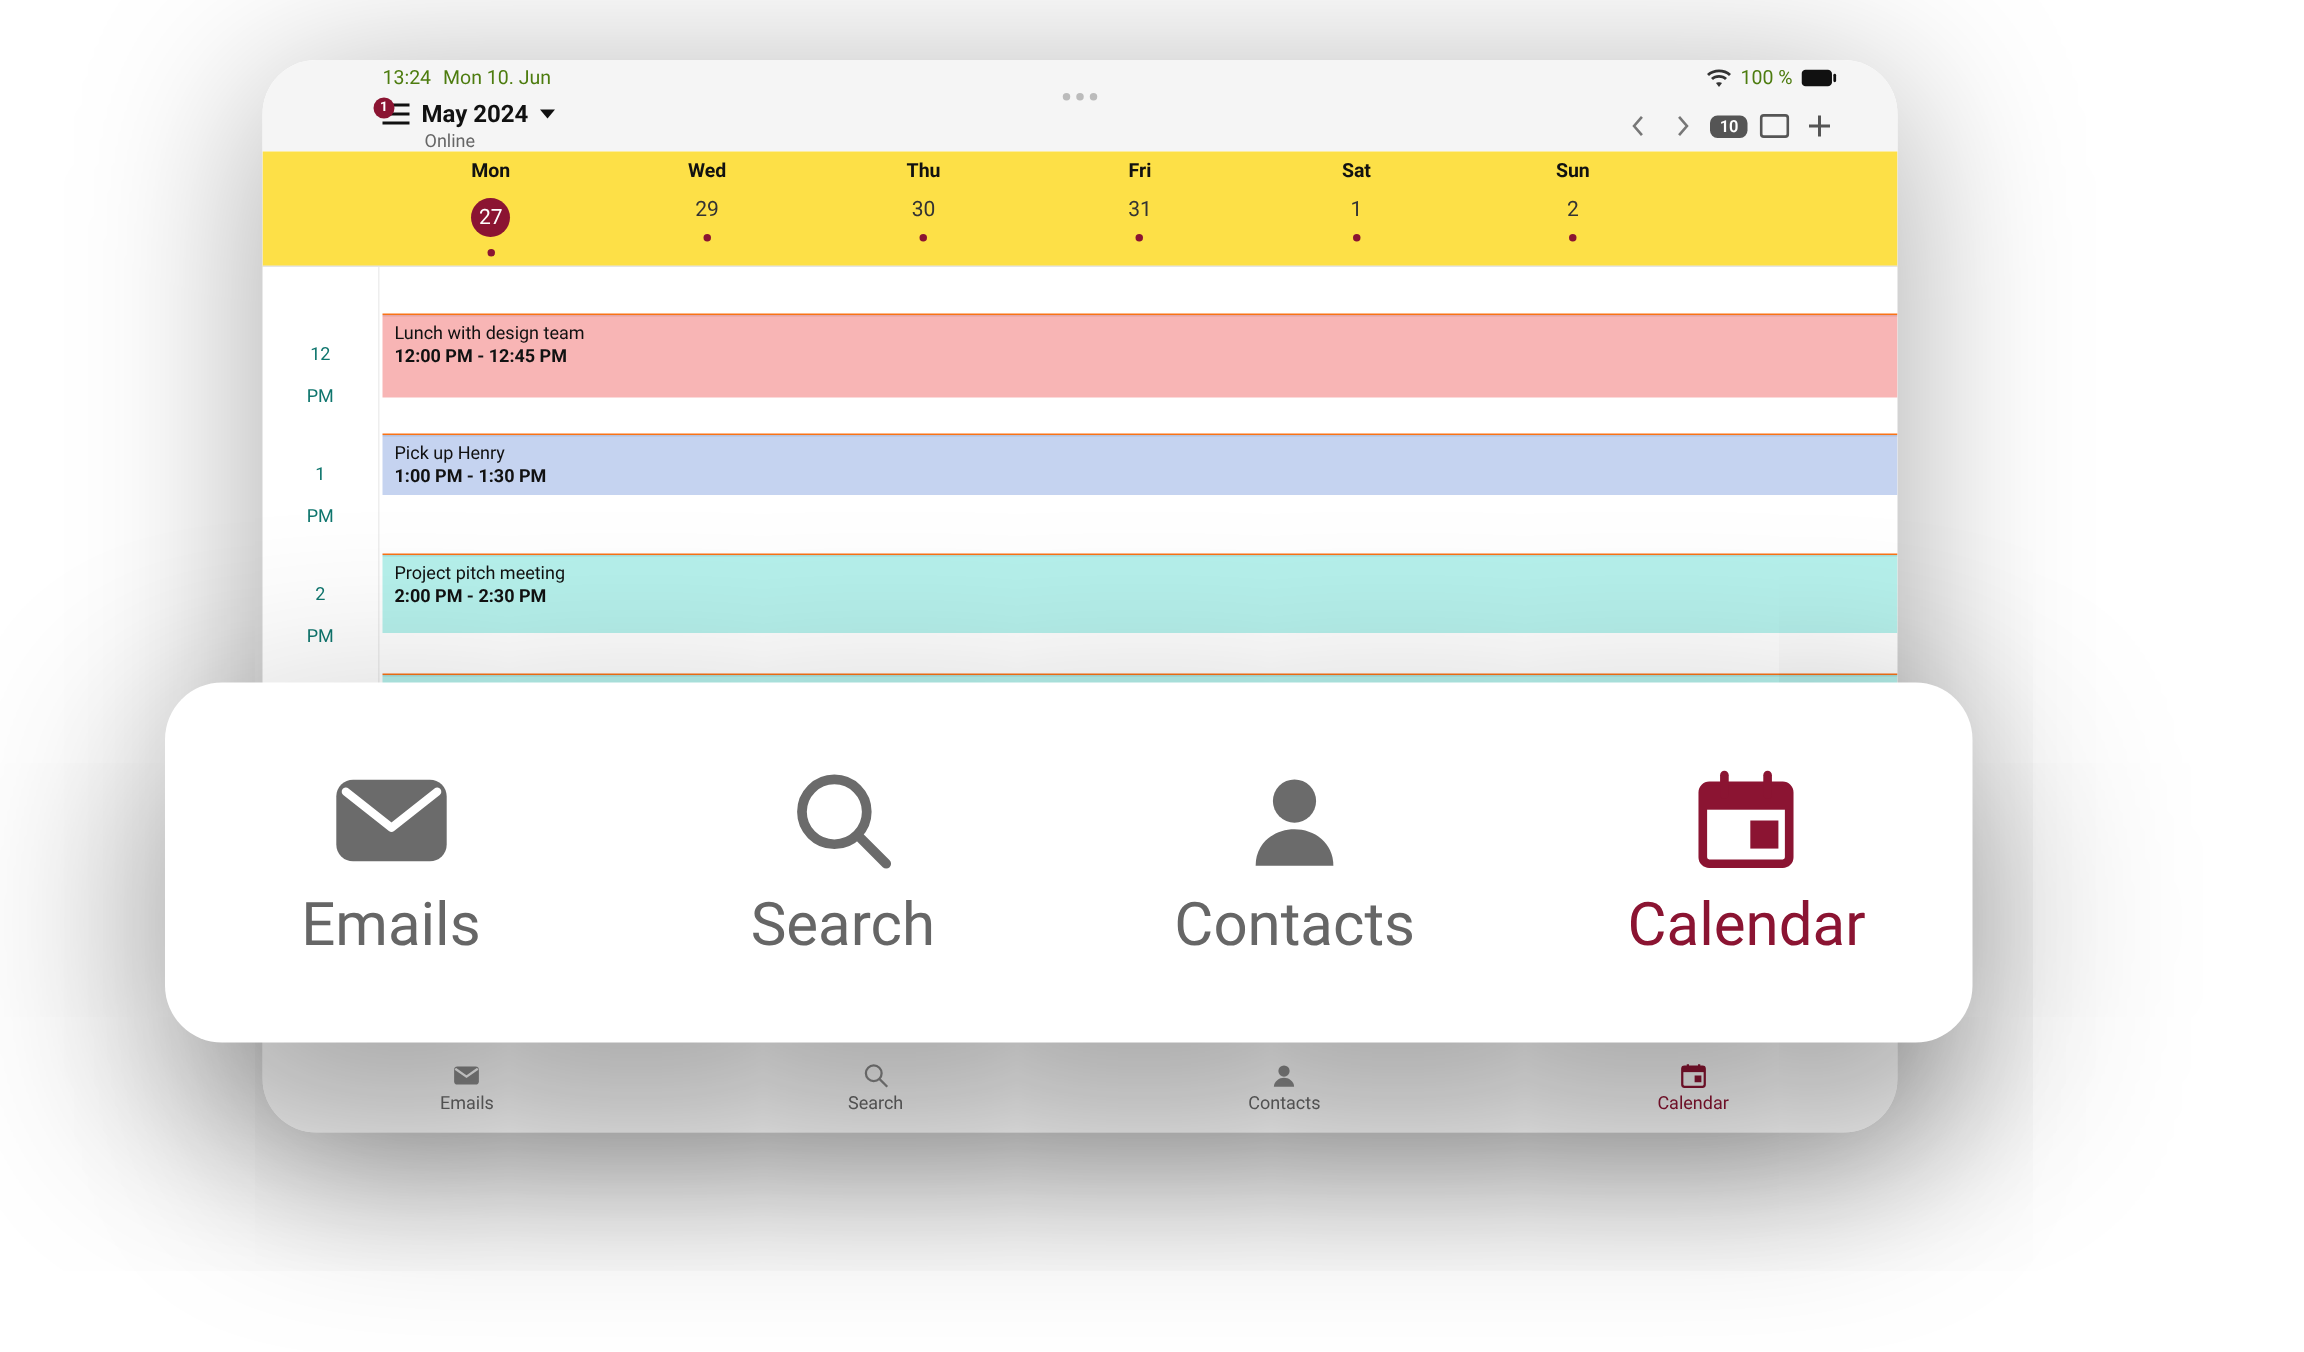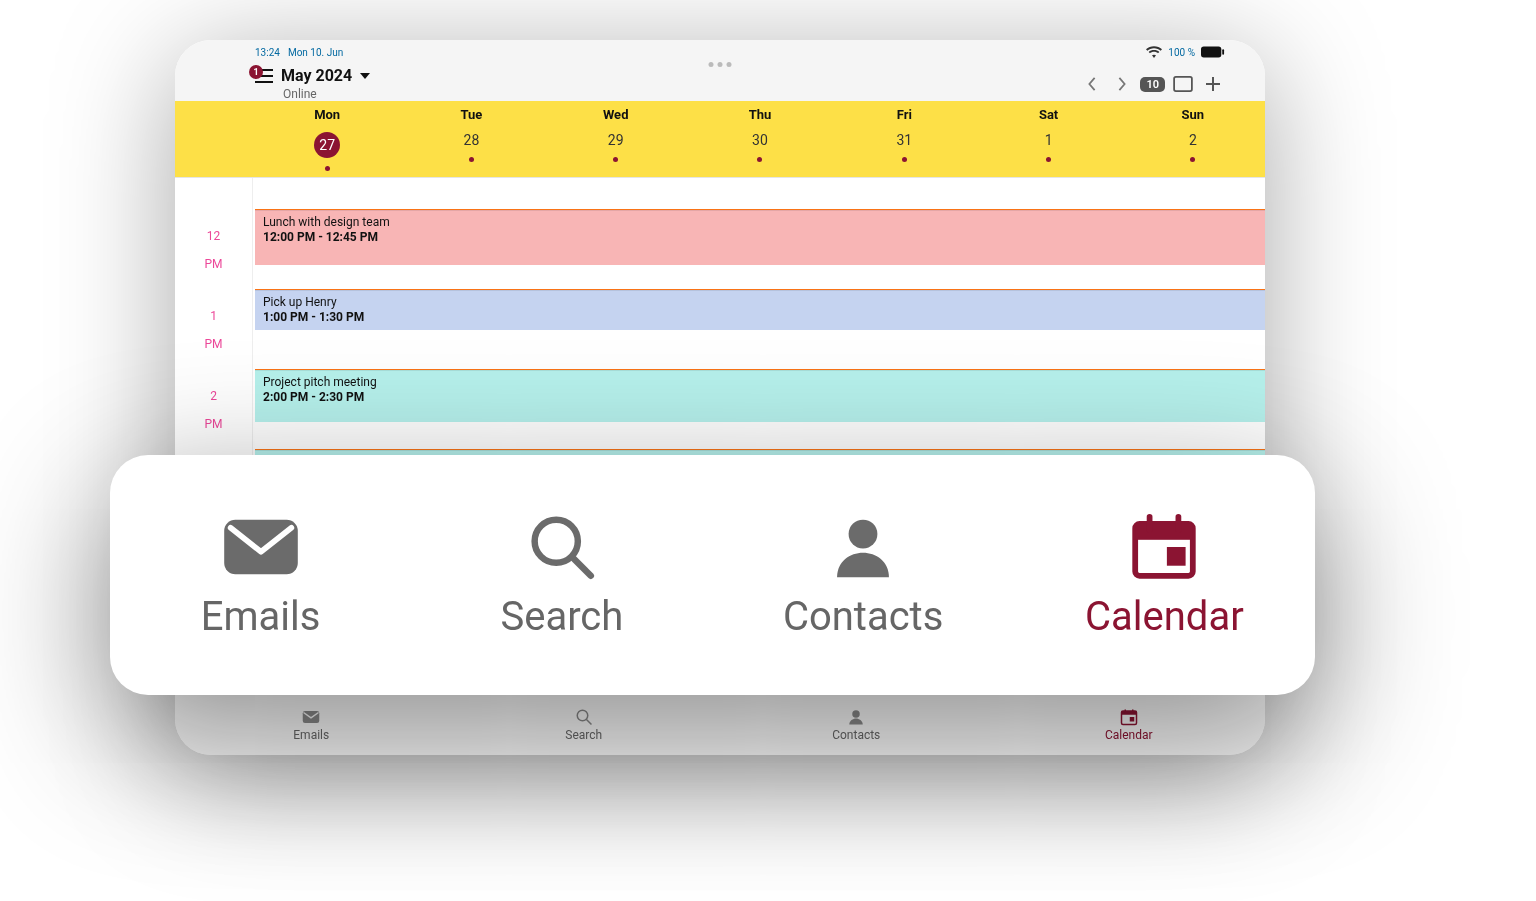--- a/index.html
+++ b/index.html
@@ -22,22 +22,22 @@
       box-shadow: 0 20px 120px rgba(0,0,0,0.35);
       overflow: hidden;
     }
     
     .status-bar {
       height: 24px;
       display: flex;
       align-items: center;
       justify-content: space-between;
       padding: 0 40px 0 80px;
-      font-size: 10px;
-      color: #0369a1;
+      font-size: 13px;
+      color: #4d7c0f;
       background: #f5f5f5;
     }
     .status-left { display: flex; gap: 8px; }
     .status-right { display: flex; align-items: center; gap: 6px; }
     .grab {
       position: absolute;
       left: 50%;
       top: 22px;
       transform: translateX(-50%);
       display: flex;
@@ -72,21 +72,21 @@
       border-bottom: 1px solid #e5e5e5;
     }
     .day-col { text-align:center; }
     .day-name { font-size: 13px; font-weight: 700; color:#111; }
     .day-num { font-size: 14px; color:#333; margin-top: 10px; display:inline-block; min-width:24px; }
     .day-num.today { background:#8b1432; color:#fff; border-radius:50%; width:26px; height:26px; line-height:26px; }
     .dot { width:5px; height:5px; border-radius:50%; background:#8b1432; margin: 8px auto 0; }
     
     .grid { position: relative; height: 500px; }
     .hour-labels { position:absolute; left:0; top:0; width:78px; text-align:center; }
-    .hour-lbl { height: 80px; font-size: 12px; color:#ec4899; display:flex; flex-direction:column; justify-content:center; gap:14px; border-right:1px solid #eee;}
+    .hour-lbl { height: 80px; font-size: 12px; color:#0f766e; display:flex; flex-direction:column; justify-content:center; gap:14px; border-right:1px solid #eee;}
     .rows { margin-left:80px; }
     .hour-row { height:80px; border-bottom:1px solid #f97316; position:relative; }
     .event { position:absolute; left:0; right:0; padding:4px 8px; font-size:12px; border-top:1px solid rgba(0,0,0,0.08); }
     .event .title { font-weight:400; color:#111; }
     .event .time { font-weight:700; color:#111; margin-top:1px; }
     .ev-pink { background:#f8b5b5; }
     .ev-blue { background:#c5d3f0; }
     .ev-cyan { background:#b6f1ec; }
     
     .device-nav {
@@ -185,25 +185,20 @@
     </div>
   </div>
 
   <div class="days-row">
     <div class="day-col">
       <div class="day-name">Mon</div>
       <div class="day-num today">27</div>
       <div class="dot"></div>
     </div>
     <div class="day-col">
-      <div class="day-name">Tue</div>
-      <div class="day-num">28</div>
-      <div class="dot"></div>
-    </div>
-    <div class="day-col">
       <div class="day-name">Wed</div>
       <div class="day-num">29</div>
       <div class="dot"></div>
     </div>
     <div class="day-col">
       <div class="day-name">Thu</div>
       <div class="day-num">30</div>
       <div class="dot"></div>
     </div>
     <div class="day-col">

